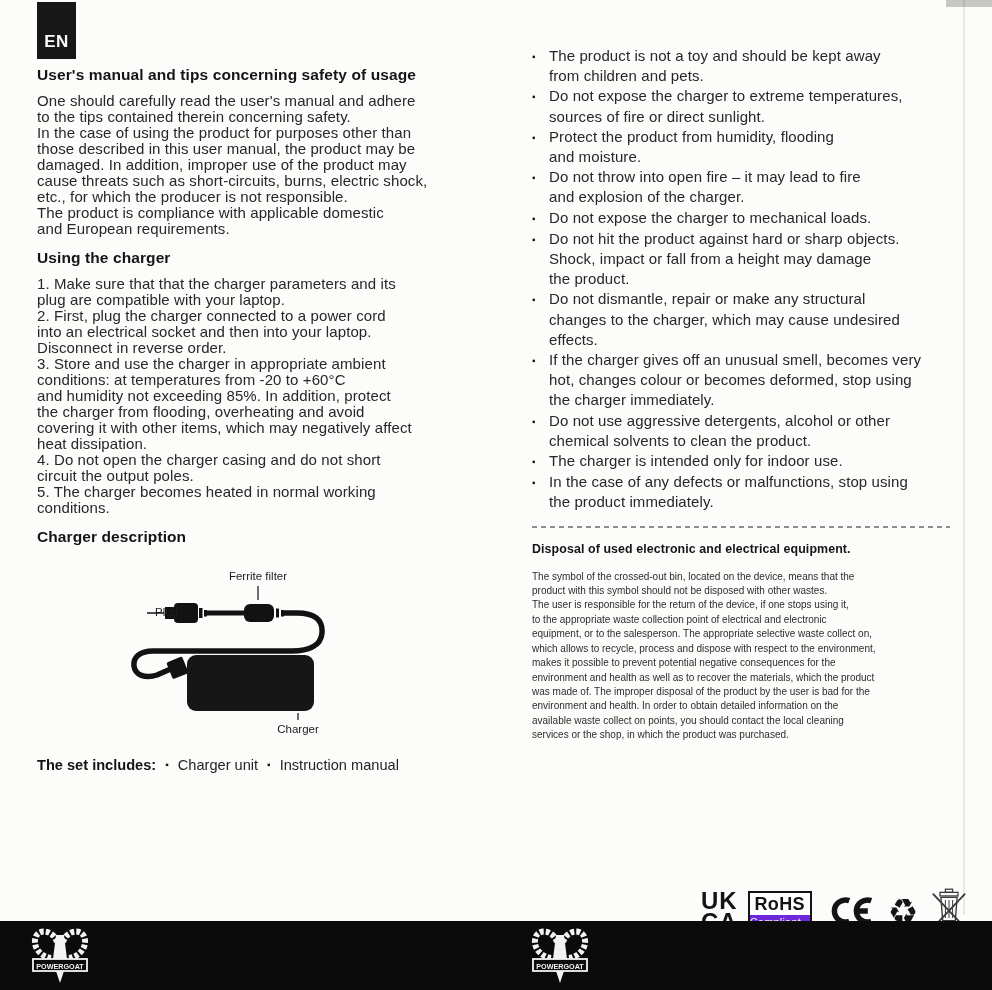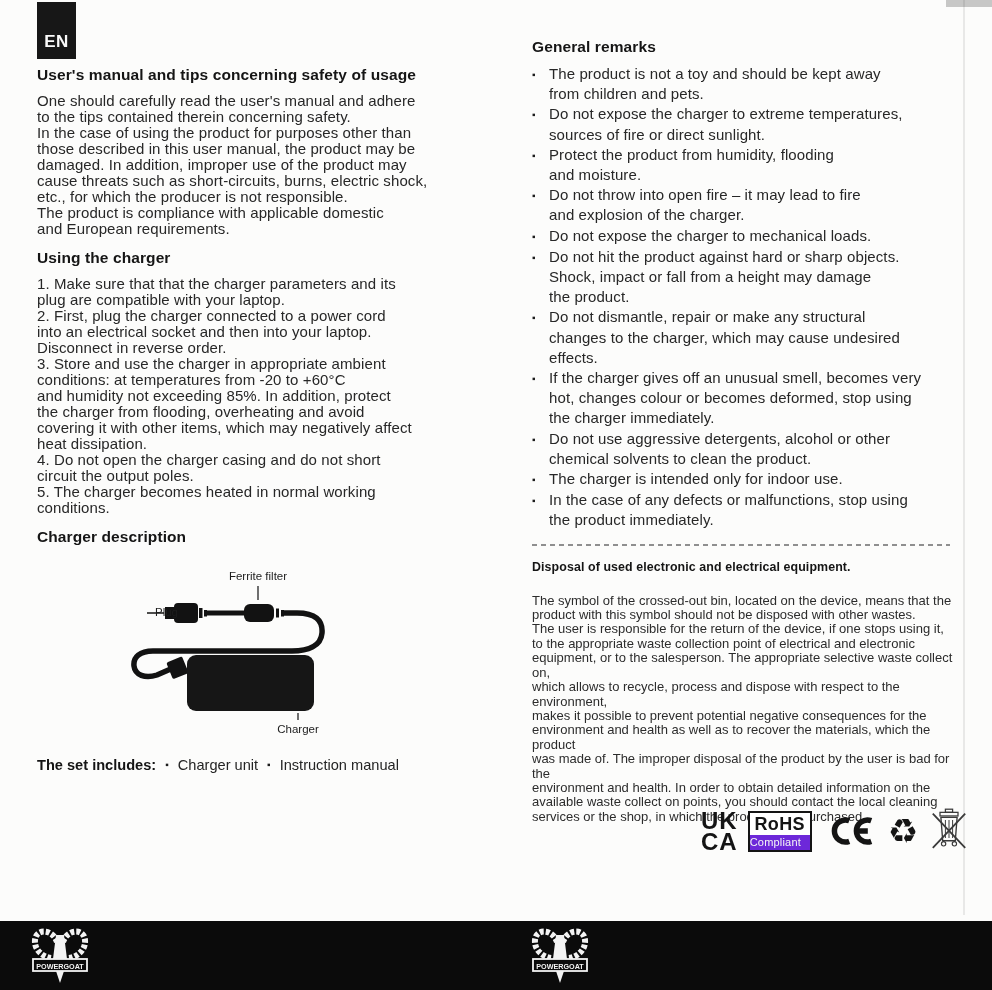--- a/index.html
+++ b/index.html
@@ -38,24 +38,24 @@
 
   
   .remarks{list-style:none;margin:8px 0 0 0;padding:0;}
   .remarks li{display:flex;gap:9px;margin:0;}
   .remarks .mark{flex:0 0 8px;font-size:10px;line-height:20.2px;color:#1d1d1d;padding-top:1px;}
   .remarks .txt{font-size:15px;line-height:20.2px;white-space:pre-line;letter-spacing:.1px;color:#272727;}
 
   .dashed{margin-top:13px;width:418px;height:2px;
     background:repeating-linear-gradient(90deg,#8f8f8f 0 5px,transparent 5px 9px);}
   .disposal-h{margin-top:14px;font-size:12.4px;font-weight:bold;color:#151515;letter-spacing:.1px;}
-  .disposal-p{margin-top:20px;font-size:13px;line-height:14.4px;color:#2c2c2c;white-space:pre-line;}
-
-  
-  .cert-row{position:absolute;left:701px;top:806px;display:flex;align-items:center;height:50px;}
+  .disposal-p{margin-top:14px;font-size:10px;line-height:14.4px;color:#2c2c2c;white-space:pre-line;}
+
+  
+  .cert-row{position:absolute;left:701px;top:886px;display:flex;align-items:center;height:50px;}
   .ukca{font-weight:bold;font-size:24px;line-height:21px;letter-spacing:1px;color:#141414;display:flex;flex-direction:column;}
   .rohs{margin-left:10px;width:64px;border:2.5px solid #141414;box-sizing:border-box;background:#fff;}
   .rohs-top{font-size:18px;font-weight:bold;text-align:center;color:#141414;line-height:22px;letter-spacing:.3px;}
   .rohs-bot{background:#6d28d9;color:#f5f5f5;font-size:11px;text-align:left;line-height:15px;letter-spacing:.2px;}
   .ce{margin-left:18px;}
   .recycle{margin-left:14px;font-family:"DejaVu Sans",sans-serif;font-size:34px;color:#141414;line-height:34px;}
   .weee{margin-left:13px;margin-bottom:5px;}
 
   
   .footer-bar{position:absolute;left:0;bottom:0;width:992px;height:69px;background:#0b0b0b;}
@@ -132,21 +132,20 @@
     <div class="set-includes">
       <span class="lbl">The set includes:</span>
       <span class="sq">▪</span>
       <span>Charger unit</span>
       <span class="sq">▪</span>
       <span>Instruction manual</span>
     </div>
   </div>
 
   <div class="col-right">
-    <h2 class="h">General remarks</h2>
     <ul class="remarks">
       <li>
           <span class="mark">▪</span>
           <span class="txt">The product is not a toy and should be kept away
 from children and pets.</span>
         </li>
       <li>
           <span class="mark">▪</span>
           <span class="txt">Do not expose the charger to extreme temperatures,
 sources of fire or direct sunlight.</span>

